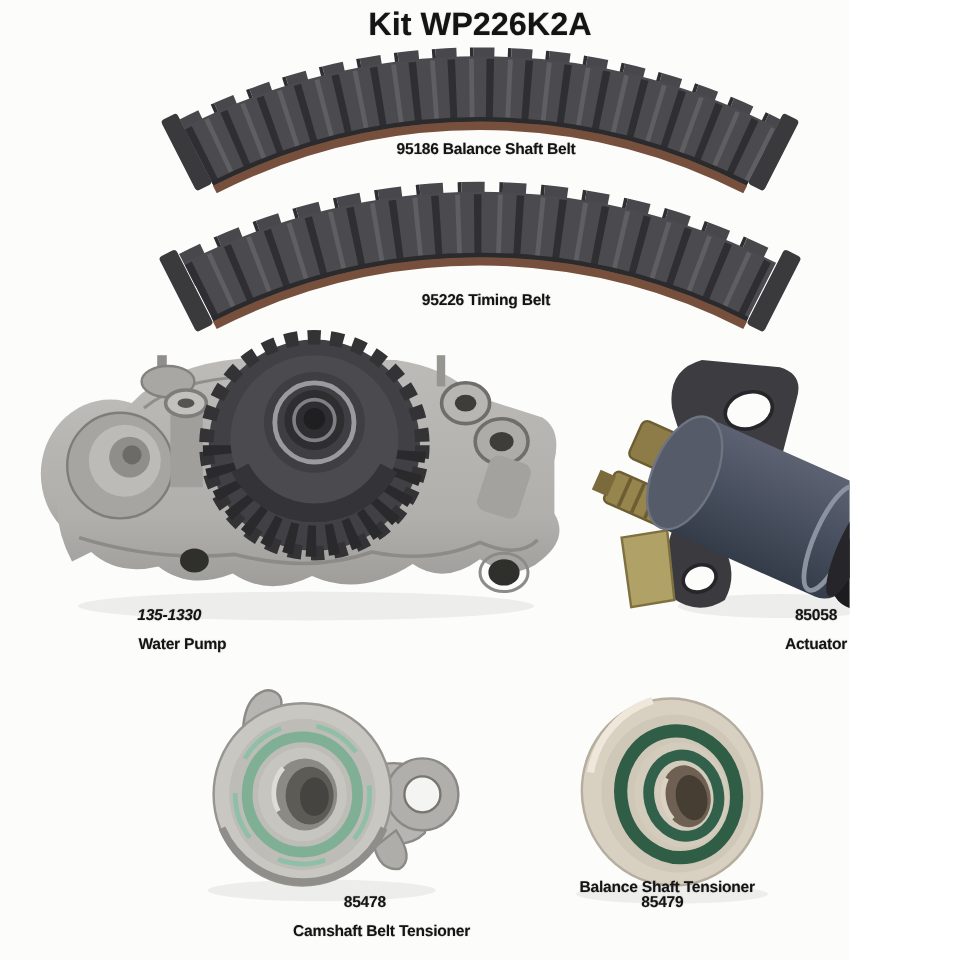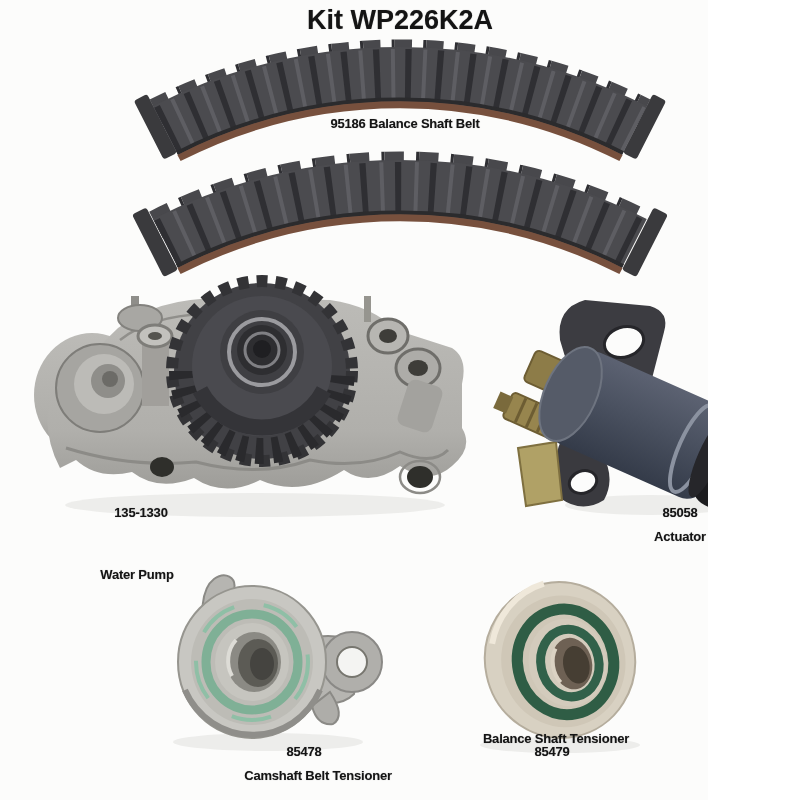--- a/index.html
+++ b/index.html
@@ -169,24 +169,25 @@
       <ellipse cx="571" cy="666" rx="20" ry="26" fill="#6e6154"></ellipse>
       <ellipse cx="575" cy="668" rx="13" ry="19" fill="#463e33"></ellipse>
       <path d="M 558,648 A 19 25 0 0 0 556,682" fill="none" stroke="#dbd2c3" stroke-width="4"></path>
     </g>
   </svg>
 
   <div class="lbl title" style="left:400px;top:5px;">Kit WP226K2A</div>
 
   <div class="lbl cap" style="left:405px;top:116px;">95186 Balance Shaft Belt</div>
 
-
-  <div>
-    <div class="lbl cap" style="left:141px;top:505px;">135-1330</div>
-    <div class="lbl cap" style="left:137px;top:529px;margin-top:38px;">Water Pump</div>
+  <div class="lbl cap" style="left:405px;top:242px;">95226 Timing Belt</div>
+
+  <div>
+    <div class="lbl cap" style="left:141px;top:505px;font-style:italic;">135-1330</div>
+    <div class="lbl cap" style="left:152px;top:529px;">Water Pump</div>
   </div>
 
   <div>
     <div class="lbl cap" style="left:680px;top:505px;">85058</div>
     <div class="lbl cap" style="left:680px;top:529px;">Actuator</div>
   </div>
 
   <div>
     <div class="lbl cap" style="left:276px;top:744px;margin-left:28px;">85478</div>
     <div class="lbl cap" style="left:278px;top:768px;margin-left:40px;">Camshaft Belt Tensioner</div>

